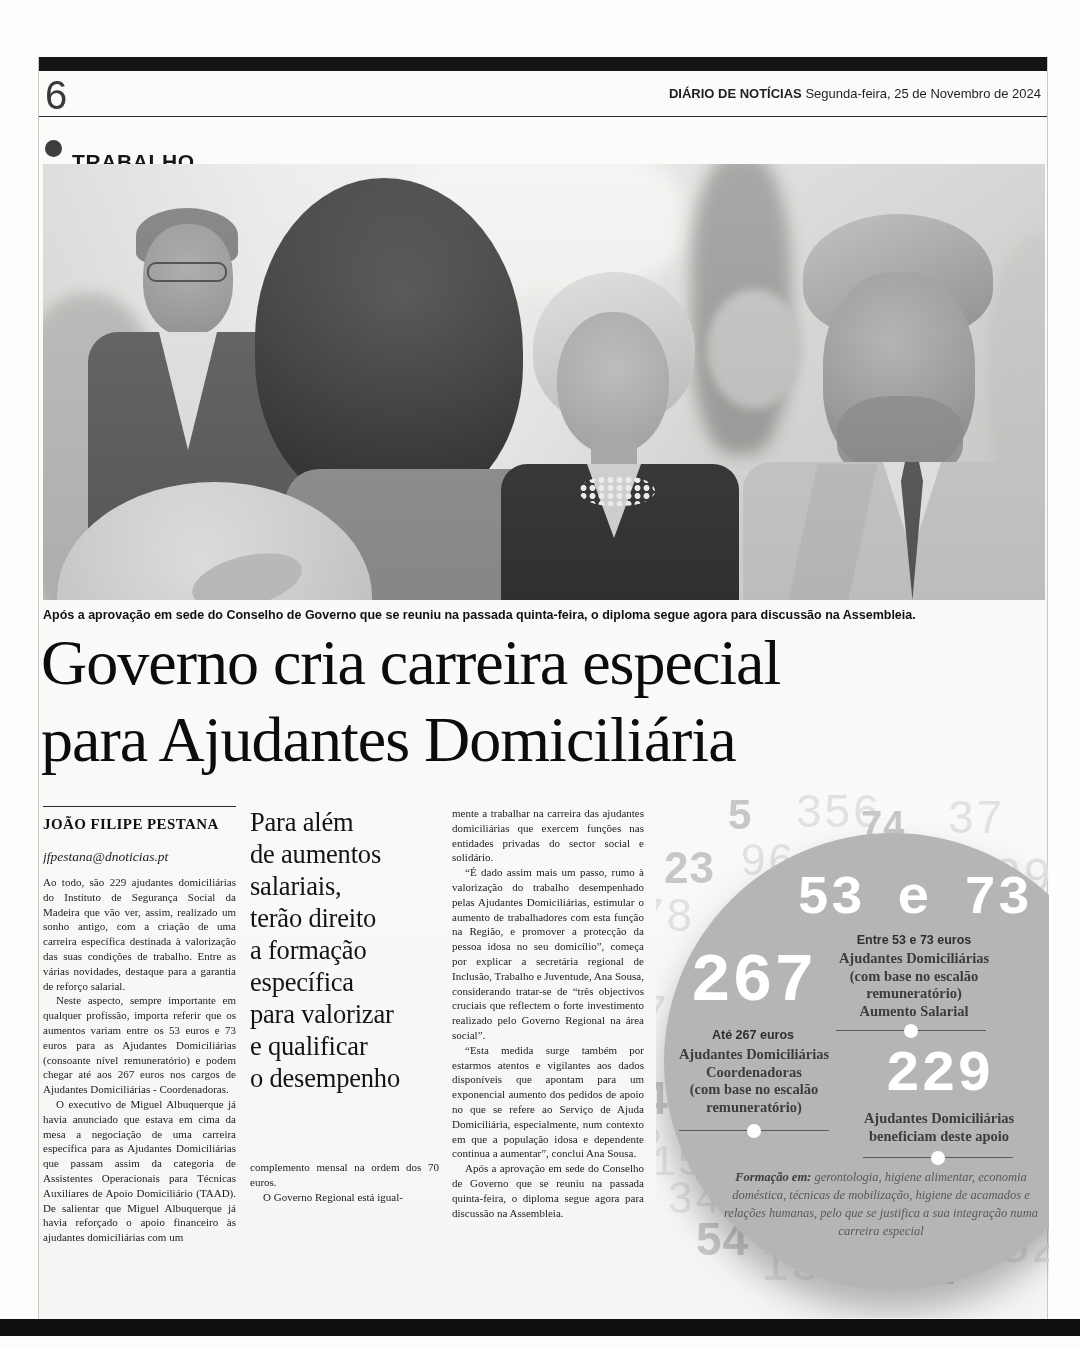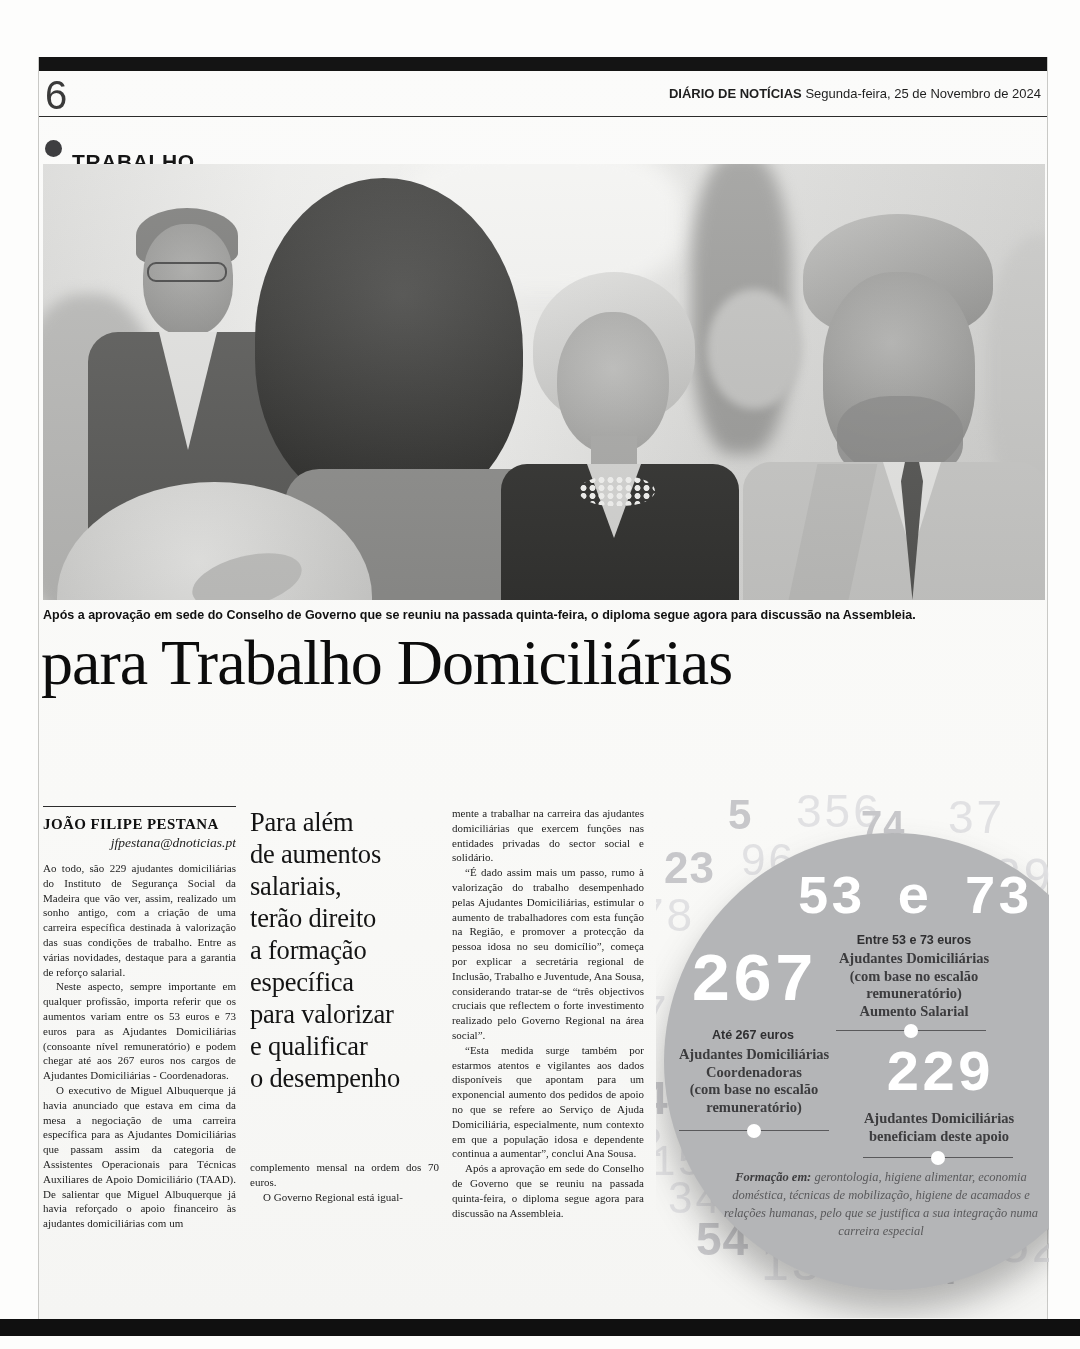--- a/index.html
+++ b/index.html
@@ -43,21 +43,21 @@
     color:#0c0c0c;letter-spacing:-1px;font-weight:500;
   }
 
   
   .col{position:absolute;top:749px;font-family:"Liberation Serif", serif;color:#1c1c1c;}
   .col1{left:4px;width:193px;height:562px;overflow:hidden;}
   .col2{left:211px;width:189px;height:562px;}
   .col3{left:413px;width:192px;height:562px;overflow:hidden;}
   .byline{border-top:1.3px solid #2c2c2c;padding-top:9px;margin-bottom:10px;}
   .byline .author{font-size:15px;font-weight:700;letter-spacing:.4px;color:#101010;}
-  .byline .email{font-size:13.5px;font-style:italic;color:#222;margin-top:2px;text-align:right;}
+  .byline .email{font-size:13.5px;font-style:italic;color:#222;margin-top:16px;}
   .body-text p{margin:0;font-size:11px;line-height:14.8px;text-align:justify;}
   .body-text p + p{text-indent:13px;}
   .quote{
     font-size:26.5px;line-height:32px;color:#141414;white-space:pre-line;
     font-family:"Liberation Serif", serif;letter-spacing:-.2px;
   }
   .col2-cont{position:absolute;top:342px;left:0;width:189px;margin-top:12px;}
 
   
   .infographic{position:absolute;left:617px;top:723px;width:393px;height:538px;overflow:hidden;}
@@ -140,21 +140,22 @@
     <div class="ph" style="left:700px;top:298px;width:304px;height:138px;background:#c8c8c6;border-radius:28px 28px 0 0;"></div>
     <div class="ph" style="left:840px;top:298px;width:58px;height:92px;background:#e6e6e4;clip-path:polygon(0 0,100% 0,50% 100%);"></div>
     <div class="ph" style="left:858px;top:298px;width:22px;height:138px;background:#55555[3];background:#565654;clip-path:polygon(18% 0,82% 0,100% 14%,52% 100%,0 14%);"></div>
     <div class="ph" style="left:760px;top:300px;width:60px;height:136px;background:#bebebc;transform:skewX(-12deg);"></div>
 
   </div>
 
   <div class="caption">Após a aprovação em sede do Conselho de Governo que se reuniu na passada quinta-feira, o diploma segue agora para discussão na Assembleia.</div>
 
   <div class="headline">
-    <div>para Trabalho Domiciliárias</div>
+    <div>Governo cria carreira especial</div>
+    <div>para Ajudantes Domiciliária</div>
   </div>
 
   <div class="col col1">
     <div class="byline">
       <div class="author">JOÃO FILIPE PESTANA</div>
       <div class="email">jfpestana@dnoticias.pt</div>
     </div>
     <div class="body-text">
       <p>Ao todo, são 229 ajudantes domiciliárias do Instituto de Segurança Social da Madeira que vão ver, assim, realizado um sonho antigo, com a criação de uma carreira específica destinada à valorização das suas condições de trabalho. Entre as várias novidades, destaque para a garantia de reforço salarial.</p>
       <p>Neste aspecto, sempre importante em qualquer profissão, importa referir que os aumentos variam entre os 53 euros e 73 euros para as Ajudantes Domiciliárias (consoante nível remuneratório) e podem chegar até aos 267 euros nos cargos de Ajudantes Domiciliárias - Coordenadoras.</p>

